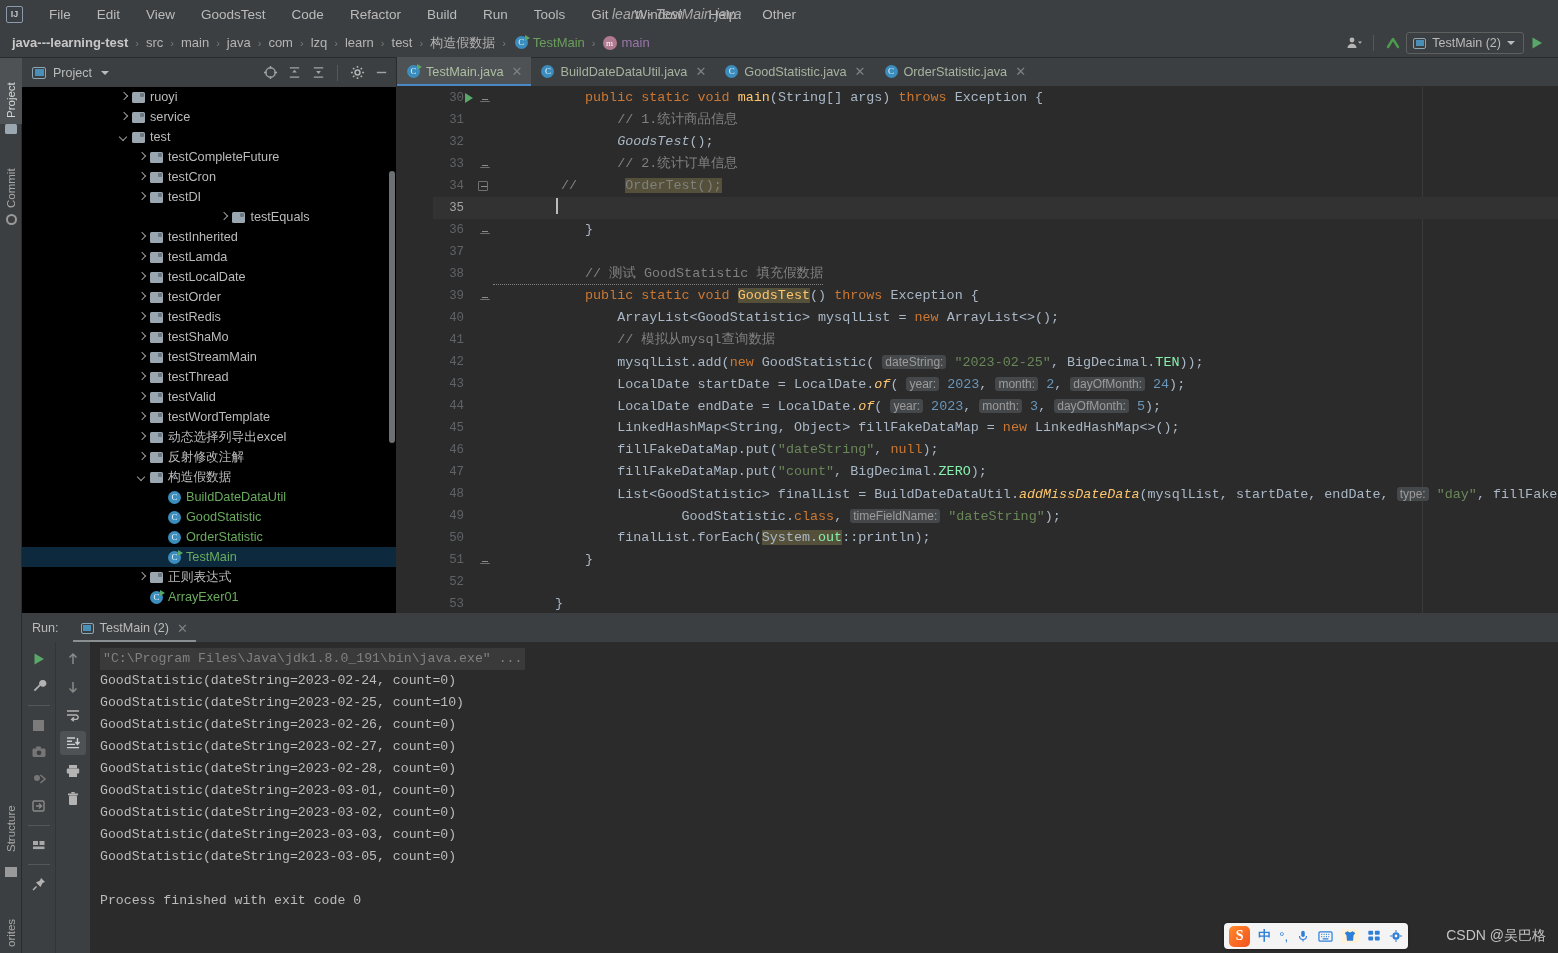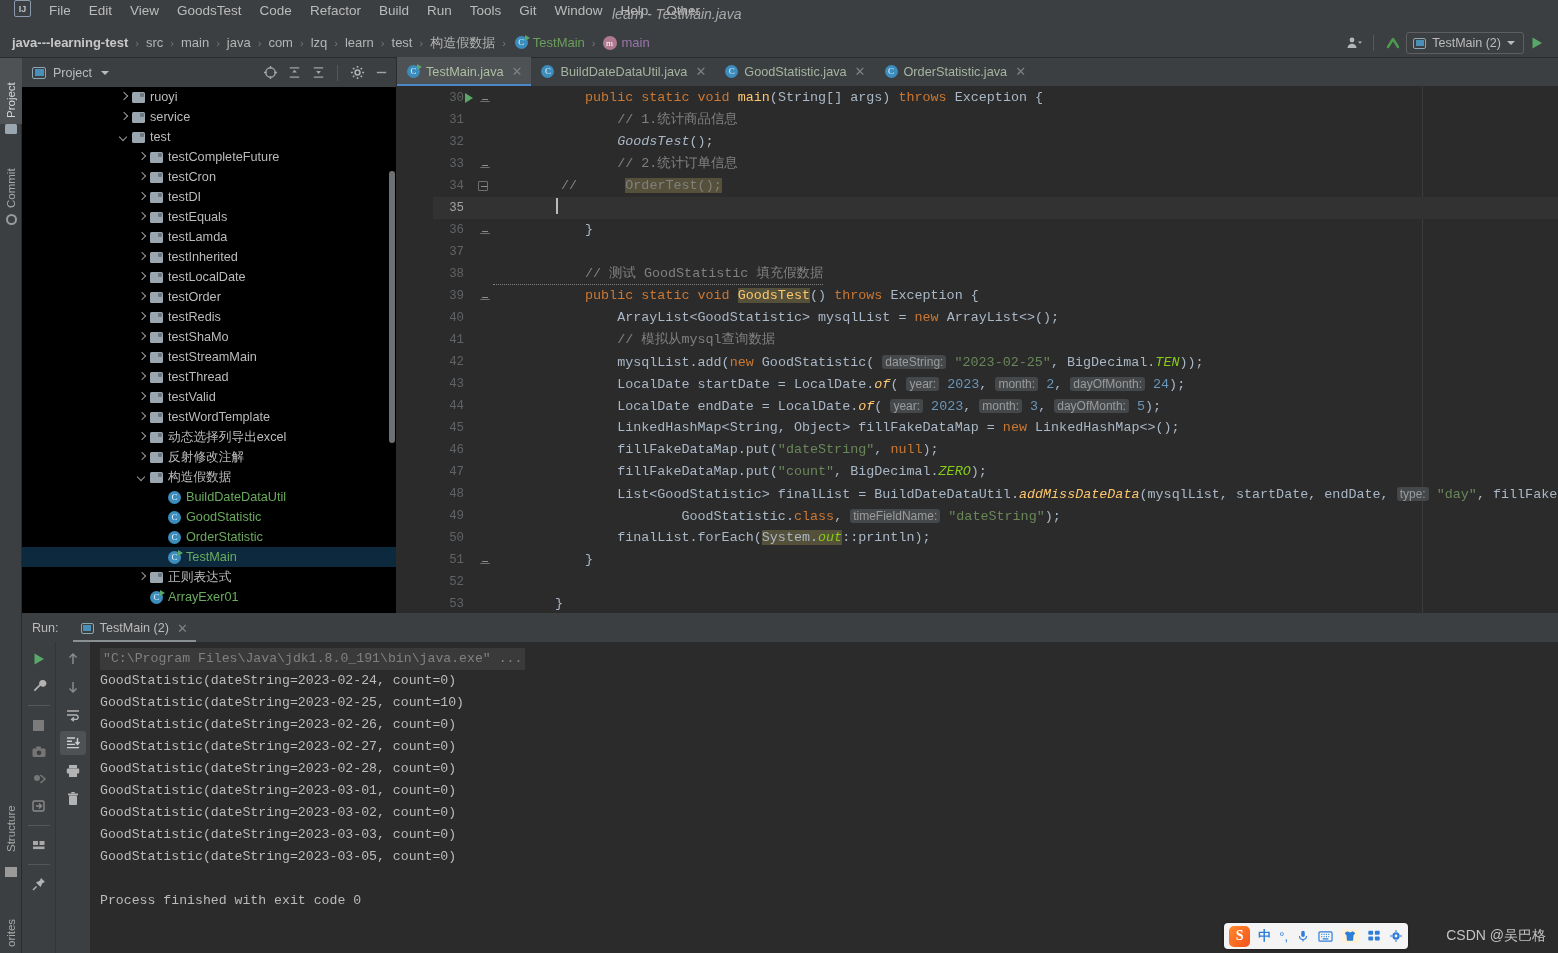--- a/index.html
+++ b/index.html
@@ -6,22 +6,22 @@
   html,body{
     width:1558px; height:953px; overflow:hidden;
     background:#3c3f41;
     font-family:"Liberation Sans", sans-serif;
     -webkit-font-smoothing:antialiased;
   }
   .app{ position:relative; width:1558px; height:953px; }
 
   
   .menubar{
-    height:28px; background:#3c3f41; display:flex; align-items:flex-start;
-    padding-left:14px; gap:0px; position:relative;
+    height:28px; background:#3c3f41; display:flex; align-items:center;
+    padding-left:6px; gap:8px; position:relative;
   }
   .ij-logo{
     width:17px;height:17px;border:1.5px solid #8b9aad;border-radius:2px;
     display:flex;align-items:center;justify-content:center;
     font-size:9px;color:#b9c2cc;font-weight:bold;margin-right:9px;
     font-family:"Liberation Sans",sans-serif;
   }
   .menu-item{
     font-size:13.5px; color:#bbbbbb; padding:3px 9px; white-space:nowrap;
     cursor:default;
@@ -175,21 +175,21 @@
     position:relative;
   }
   .cl.cur .gut{ color:#a4a3a3;text-align:right; }
   .gut2{
     width:22px; flex:0 0 auto; position:relative;
   }
   .code{ padding-left:4px; color:#a9b7c6; position:relative; }
 
   .kw{color:#cc7832;} .str{color:#6a8759;} .num{color:#6897bb;}
   .cmt{color:#808080;} .mth{color:#ffc66d;}
-  .sf{color:#84cc16;font-style:italic;} .sm{color:#ffc66d;font-style:italic;}
+  .sf{color:#86efac;} .sm{color:#ffc66d;font-style:italic;}
   .hint{
     background:#45484a; color:#9b9b9b; font-size:12px;
     border-radius:3px; padding:0px 3px; font-family:"Liberation Sans",sans-serif;
   }
   .hl{ background:#55503a; }
   .sqwave{ border-bottom:1px dotted #808080; }
   .fold{
     position:absolute; left:5px; top:6px; width:10px;height:10px;
     border:1px solid #6e7174; border-radius:1px;
   }
@@ -436,34 +436,34 @@
         <div class="trow" style="padding-left: 114px;">
           <span class="arrow r"></span>
           <span class="ic-folder"></span>
           <span class="tlabel">testCron</span>
         </div>
         <div class="trow" style="padding-left: 114px;">
           <span class="arrow r"></span>
           <span class="ic-folder"></span>
           <span class="tlabel">testDI</span>
         </div>
-        <div class="trow" style="padding-left: 114px;">
+        <div class="trow" style="padding-left: 114px; justify-content: center;">
           <span class="arrow r"></span>
           <span class="ic-folder"></span>
           <span class="tlabel">testEquals</span>
         </div>
         <div class="trow" style="padding-left: 114px;">
           <span class="arrow r"></span>
           <span class="ic-folder"></span>
+          <span class="tlabel">testInherited</span>
+        </div>
+        <div class="trow" style="padding-left: 114px;">
+          <span class="arrow r"></span>
+          <span class="ic-folder"></span>
           <span class="tlabel">testLamda</span>
-        </div>
-        <div class="trow" style="padding-left: 114px;">
-          <span class="arrow r"></span>
-          <span class="ic-folder"></span>
-          <span class="tlabel">testInherited</span>
         </div>
         <div class="trow" style="padding-left: 114px;">
           <span class="arrow r"></span>
           <span class="ic-folder"></span>
           <span class="tlabel">testLocalDate</span>
         </div>
         <div class="trow" style="padding-left: 114px;">
           <span class="arrow r"></span>
           <span class="ic-folder"></span>
           <span class="tlabel">testOrder</span>

